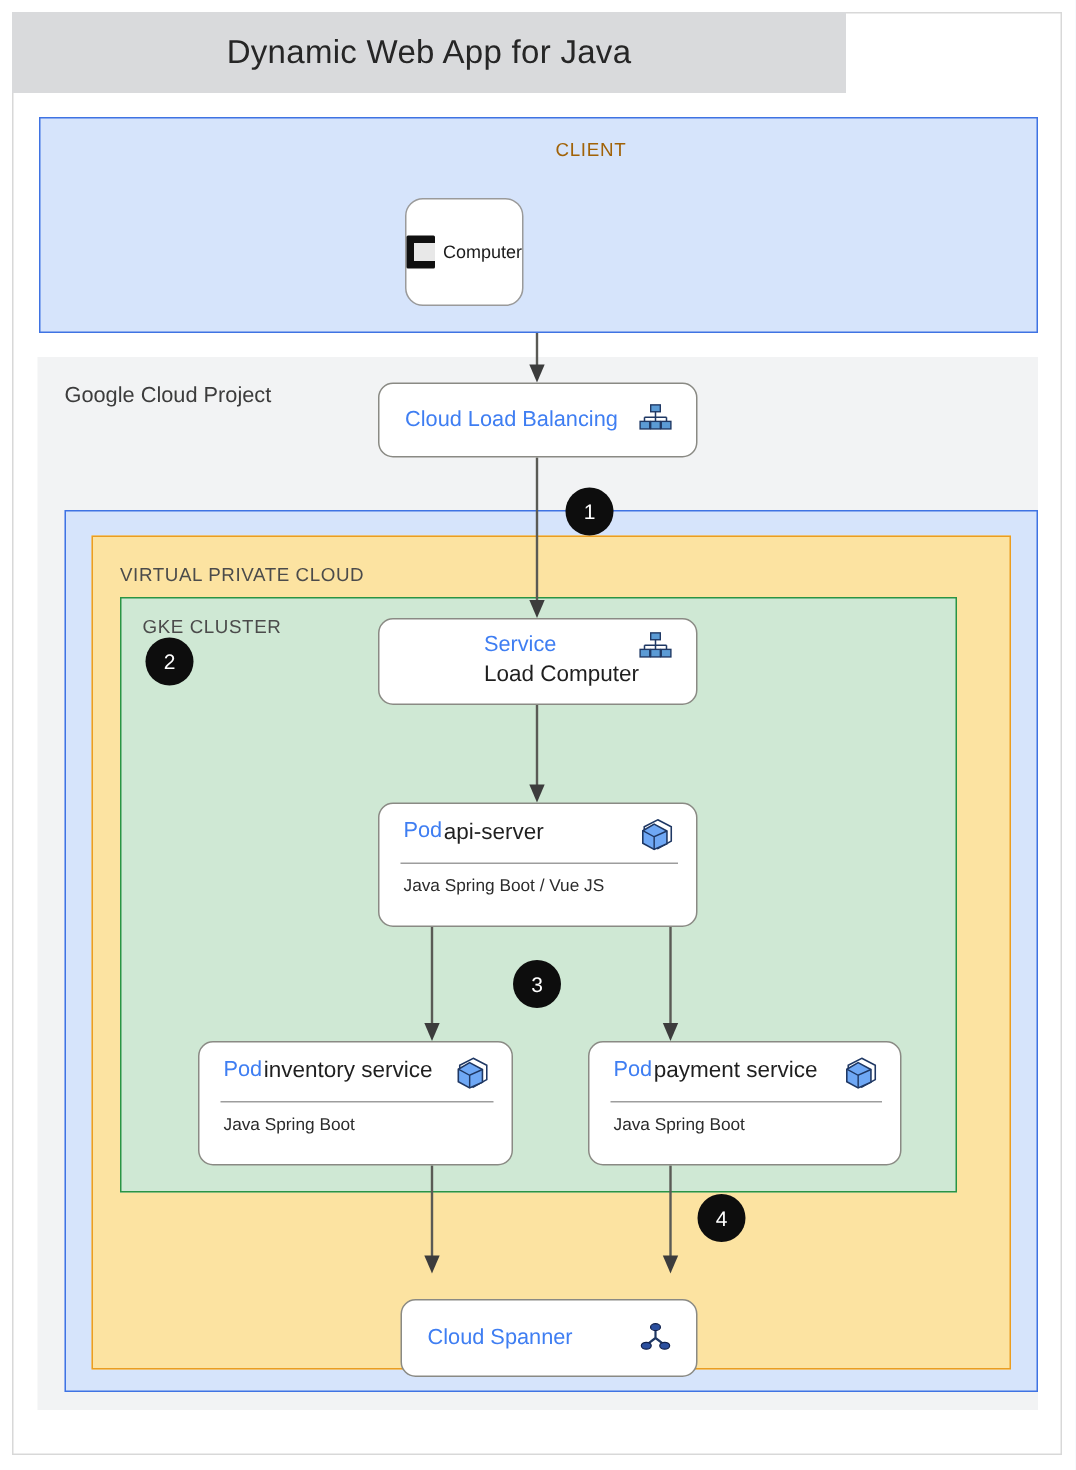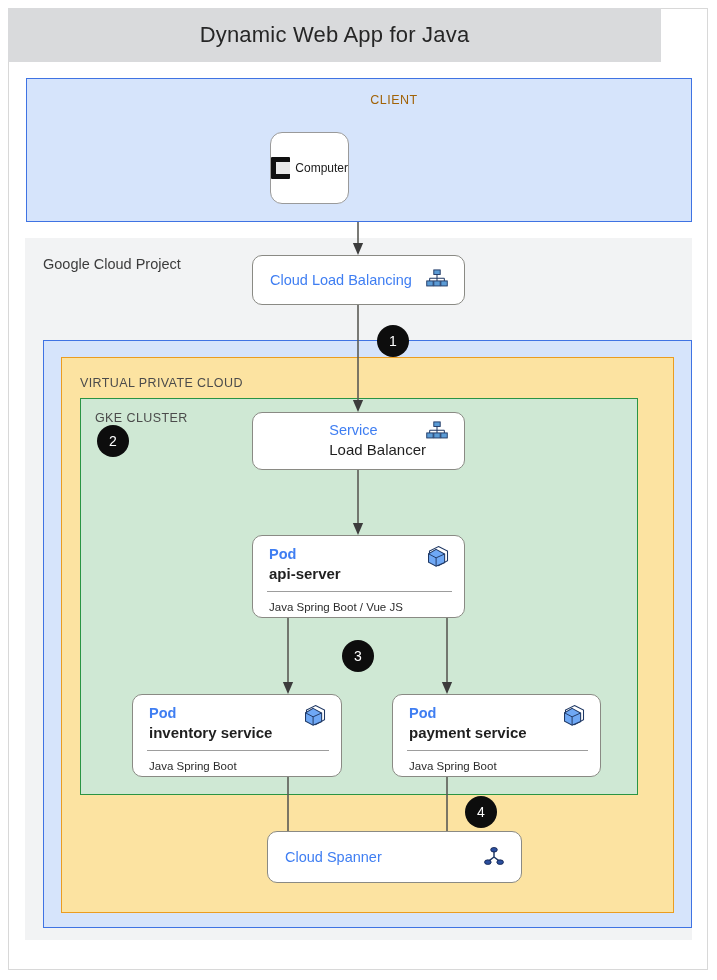--- a/index.html
+++ b/index.html
@@ -31,21 +31,21 @@
     border: 1px solid #d8d8d8;
     background: #ffffff;
     box-sizing: border-box;
   }
 
   
   .title-bar {
     position: absolute;
     left: 8px;
     top: 8px;
-    width: 653px;
+    width: 556px;
     height: 54px;
     background: #d9dadc;
     box-sizing: border-box;
     display: flex;
     align-items: center;
     justify-content: center;
   }
   .title-bar .title-text {
     font-size: 22px;
     color: #262626;
@@ -242,30 +242,30 @@
   }
   .node-two .text-col { display: flex; flex-direction: column; gap: 1px; }
 
   
   .pod-head {
     padding: 9px 14px 0 16px;
     display: flex;
     align-items: flex-start;
     justify-content: space-between;
   }
-  .pod-head .text-col { display: flex; flex-direction: column; gap: 1px; font-weight: bold; }
+  .pod-head .text-col { display: flex; flex-direction: row; gap: 1px; }
   .pod-foot { padding: 5px 0 0 16px; }
 
   
   #node-clb       { left: 252px; top: 255px; width: 213px; height: 50px; }
   #node-service   { left: 252px; top: 412px; width: 213px; height: 58px; justify-content: flex-end; }
   #node-api       { left: 252px; top: 535px; width: 213px; height: 83px; }
   #node-inventory { left: 132px; top: 694px; width: 210px; height: 83px; }
   #node-payment   { left: 392px; top: 694px; width: 209px; height: 83px; }
-  #node-spanner   { left: 267px; top: 831px; width: 255px; height: 52px; }
+  #node-spanner   { left: 267px; top: 866px; width: 198px; height: 52px; }
 
   
   .icon-box {
     flex: 0 0 auto;
     display: flex;
     align-items: center;
     justify-content: center;
   }
 
   
@@ -362,21 +362,21 @@
         <rect x="0.8" y="13" width="7" height="5.5" fill="#5b9bd5" stroke="#1f3864" stroke-width="1"></rect>
         <rect x="8.5" y="13" width="7" height="5.5" fill="#5b9bd5" stroke="#1f3864" stroke-width="1"></rect>
         <rect x="16.2" y="13" width="7" height="5.5" fill="#5b9bd5" stroke="#1f3864" stroke-width="1"></rect>
       </svg>
     </span>
   </div>
 
   <div class="node node-two" id="node-service">
     <span class="text-col">
       <span class="node-title">Service</span>
-      <span class="node-sub">Load Balancer</span>
+      <span class="node-sub">Load Computer</span>
     </span>
     <span class="icon-box">
       <svg width="22" height="22" viewBox="0 0 24 24" xmlns="http://www.w3.org/2000/svg">
         <rect x="8.5" y="1" width="7" height="5" fill="#5b9bd5" stroke="#1f3864" stroke-width="1"></rect>
         <path d="M12,6 L12,10 M4,10 L20,10 M4,10 L4,13 M12,10 L12,13 M20,10 L20,13" stroke="#1f3864" stroke-width="1.1" fill="none"></path>
         <rect x="0.8" y="13" width="7" height="5.5" fill="#5b9bd5" stroke="#1f3864" stroke-width="1"></rect>
         <rect x="8.5" y="13" width="7" height="5.5" fill="#5b9bd5" stroke="#1f3864" stroke-width="1"></rect>
         <rect x="16.2" y="13" width="7" height="5.5" fill="#5b9bd5" stroke="#1f3864" stroke-width="1"></rect>
       </svg>
     </span>

